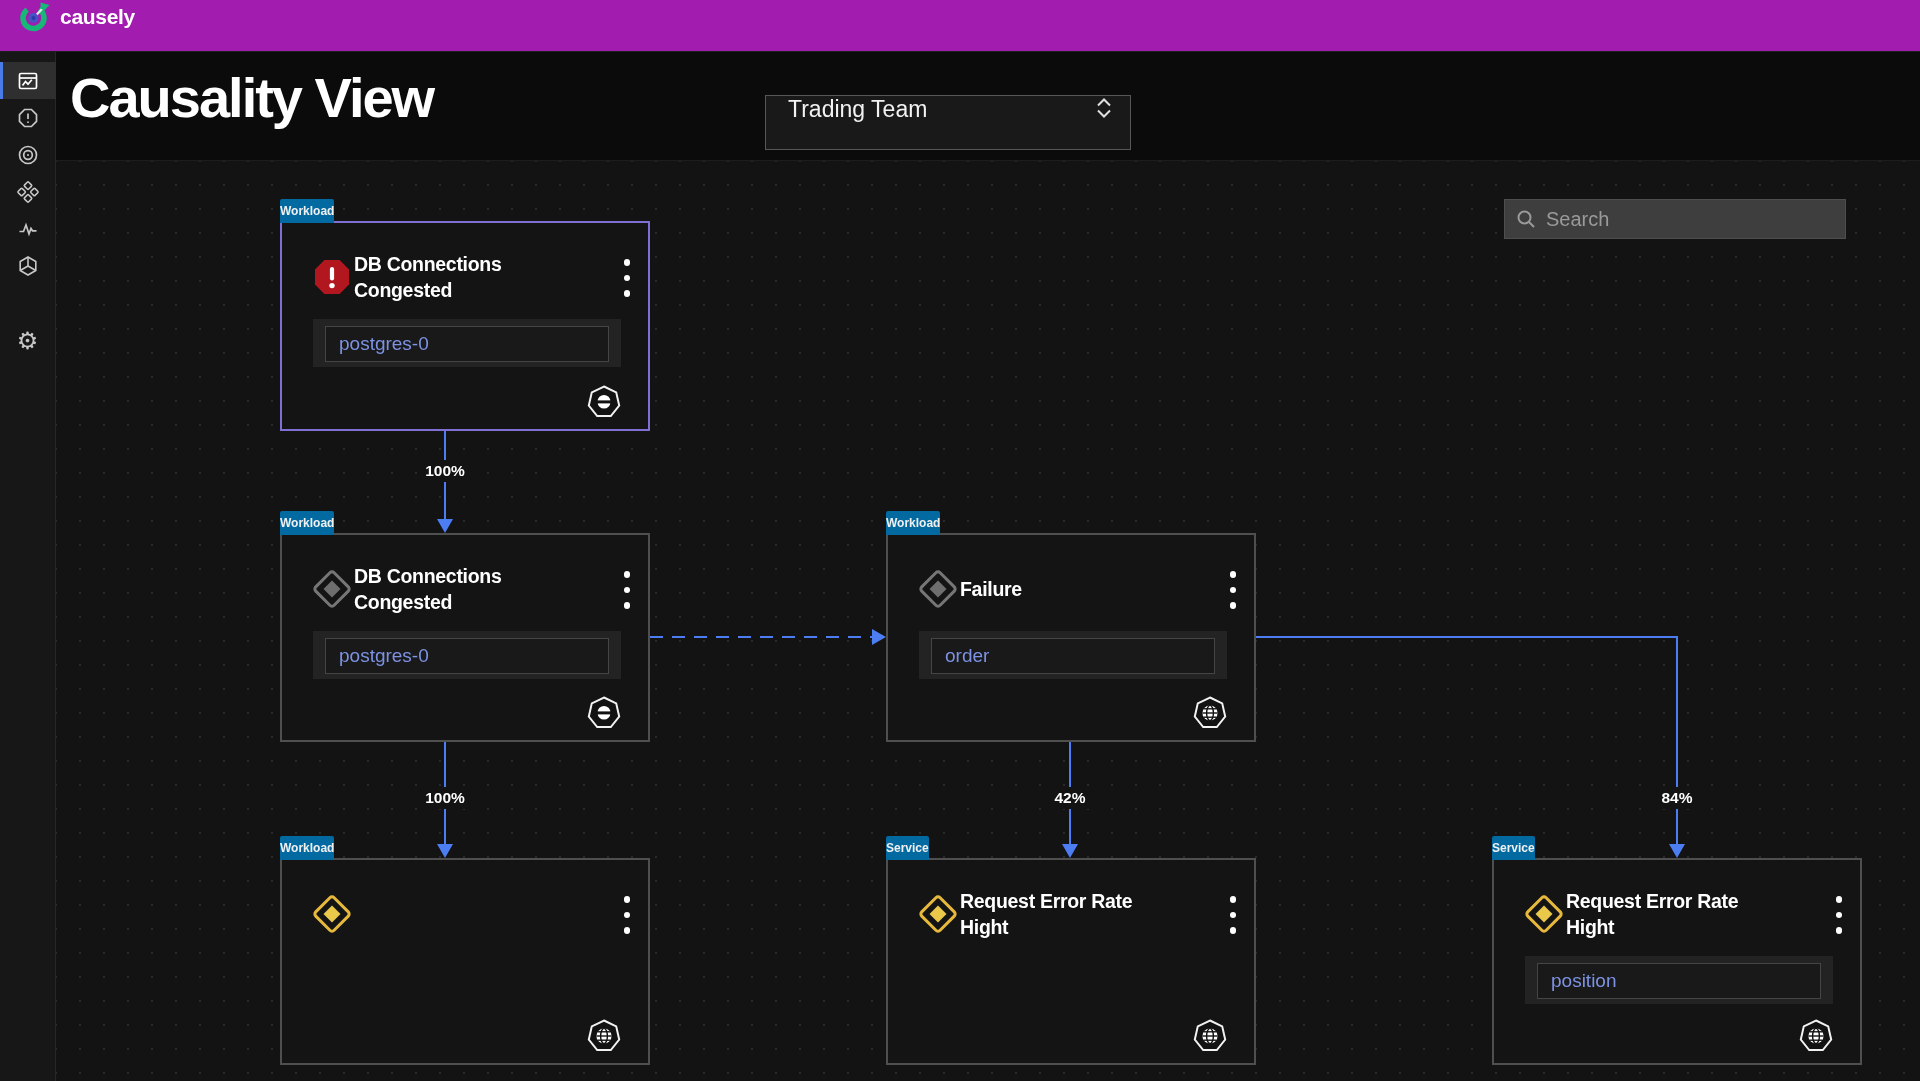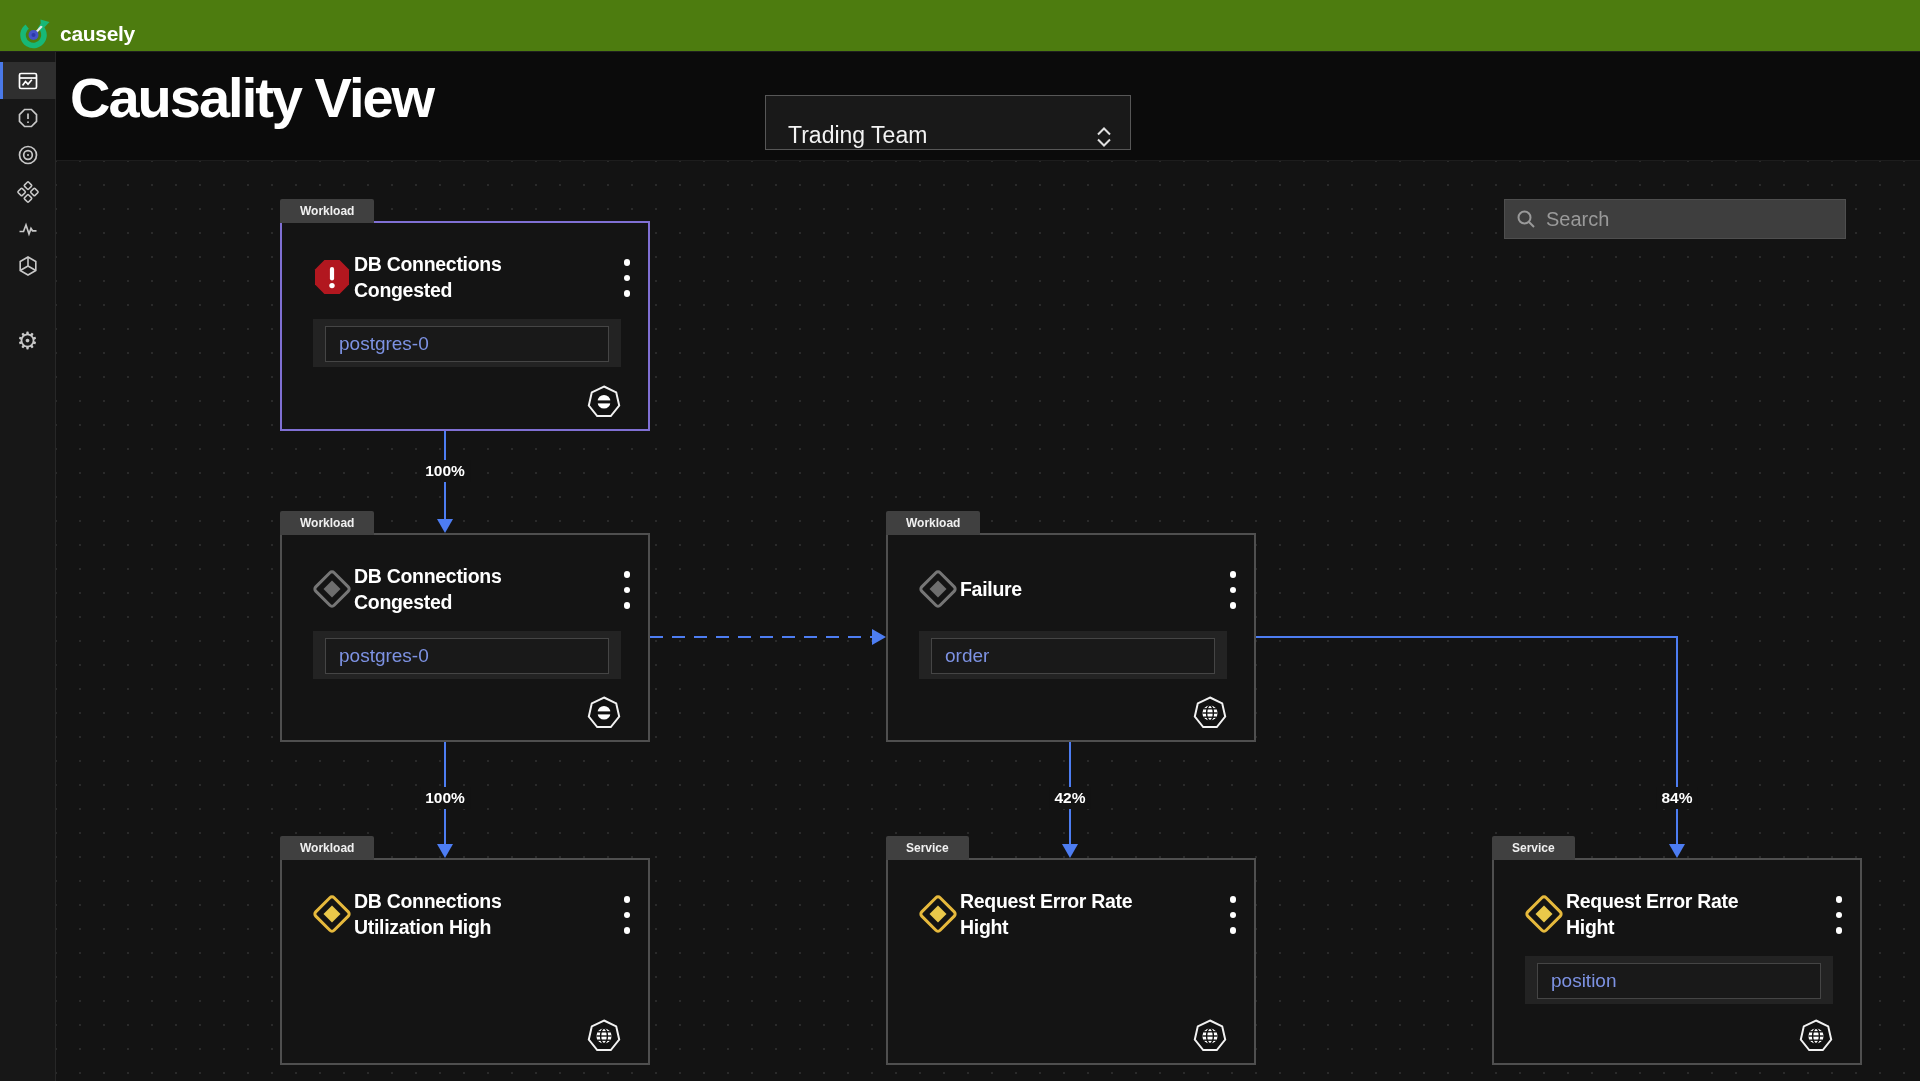--- a/index.html
+++ b/index.html
@@ -1,22 +1,22 @@
 <!DOCTYPE html>
 <html><head>
 <meta charset="utf-8">
 <style>
   * { margin:0; padding:0; box-sizing:border-box; }
   html,body { width:1920px; height:1081px; background:#0c0c0c; overflow:hidden;
               font-family:"Liberation Sans", sans-serif; }
 
   
   .topbar { position:absolute; left:0; top:0; width:1920px; height:52px;
-            background:#4d7c0f; border-bottom:1px solid #1f1f1f;
-            display:flex; align-items:flex-end; padding-left:18px; z-index:20; }
+            background:#a21caf; border-bottom:1px solid #1f1f1f;
+            display:flex; align-items:flex-start; padding-left:18px; z-index:20; }
   .brand { display:flex; align-items:center; gap:8px; }
   .brand-name { color:#fff; font-size:21px; font-weight:bold; letter-spacing:-0.3px; }
 
   
   .sidebar { position:absolute; left:0; top:52px; width:56px; height:1029px;
              background:#171717; border-right:1px solid #272727;
              display:flex; flex-direction:column; align-items:center;
              padding-top:10px; z-index:15; }
   .side-item { position:relative; width:56px; height:37px;
                display:flex; align-items:center; justify-content:center; color:#c8c8c8; }
@@ -24,21 +24,21 @@
   .sel-bar { position:absolute; left:0; top:0; width:3px; height:100%; background:#4a79e8; }
   .side-gear { margin-top:38px; font-size:24px; color:#c8c8c8; line-height:1; }
 
   
   .pagehead { position:absolute; left:56px; top:52px; width:1864px; height:108px;
               background:#0b0b0b; z-index:10; }
   .page-title { position:absolute; left:14px; top:12px; color:#fff;
                 font-size:56px; font-weight:bold; letter-spacing:-2px; line-height:68px; }
   .team-select { position:absolute; left:709px; top:43px; width:366px; height:55px;
                  background:#191919; border:1px solid #575757;
-                 display:flex; align-items:flex-end; justify-content:space-between;
+                 display:flex; align-items:flex-start; justify-content:space-between;
                  padding:0 16px 0 22px; cursor:pointer; }
   .team-select-label { color:#f2f2f2; font-size:23px; }
 
   
   .canvas { position:absolute; left:56px; top:160px; width:1864px; height:921px;
             background-color:#131313;
             background-image:radial-gradient(#2a2a2a 1.2px, transparent 1.2px);
             background-size:24px 24px; background-position:12px 12px;
             border-top:1px solid #1d1d1d; }
 
@@ -62,22 +62,22 @@
                  border-left:14px solid #4d7df2; }
   .edge-label { position:absolute; transform:translate(-50%,-50%);
                 background:#131313; color:#fff; font-size:15.5px; font-weight:bold;
                 padding:2px 5px; z-index:3; }
 
   
   .node { position:absolute; width:370px; background:#141414;
           border:2px solid #4f4f4f; z-index:2; cursor:pointer; }
   .node.critical { border-color:#8070d4; }
   .node-tab { position:absolute; top:-24px; left:-2px; height:24px;
-              background:#404040; color:#f0f0f0; font-size:12px; font-weight:bold;
-              display:flex; align-items:center; padding:0 20px; border-radius:2px 2px 0 0; }
+              background:#0369a1; color:#f0f0f0; font-size:12px; font-weight:bold;
+              display:flex; align-items:center; padding:0 0; border-radius:2px 2px 0 0; }
   .node-head { position:absolute; left:30px; top:26px; width:254px; min-height:56px;
                display:flex; align-items:center; gap:2px; }
   .node-title { color:#fff; font-size:19.5px; font-weight:bold;
                 line-height:26px; letter-spacing:-0.3px; }
   .kebab { position:absolute; right:16px; top:34px; display:flex; flex-direction:column;
            gap:9px; align-items:center; cursor:pointer; padding:2px; }
   .kebab span { width:6.5px; height:6.5px; border-radius:50%; background:#fff; }
   .entity-panel { position:absolute; left:31px; top:96px; width:308px; height:48px;
                   background:#232323; }
   .entity-field { position:absolute; left:12px; top:7px; width:284px; height:36px;
@@ -280,21 +280,20 @@
 
   <div class="node" style="left:224px; top:697px; height:207px;">
     <div class="node-tab">Workload</div>
     <div class="node-head">
       <svg class="icon40" viewBox="0 0 40 40">
         <g transform="rotate(45 20 20)">
           <rect x="7" y="7" width="26" height="26" rx="3" fill="none" stroke="#e6b93c" stroke-width="3"></rect>
           <rect x="14" y="14" width="12" height="12" fill="#eac84a"></rect>
         </g>
       </svg>
-      <div class="node-title">DB Connections Utilization High</div>
     </div>
     <div class="kebab">
         <span></span>
         <span></span>
         <span></span>
       </div>
     <svg class="badge" width="36" height="36" viewBox="0 0 36 36">
       <polygon points="18,2.5 30.2,8.4 33.2,21.5 24.8,32 11.2,32 2.8,21.5 5.8,8.4" fill="#121212" stroke="#f2f2f2" stroke-width="2"></polygon>
       <circle cx="18" cy="18" r="7.6" fill="#fff"></circle>
       <g stroke="#121212" stroke-width="1.4" fill="none">

